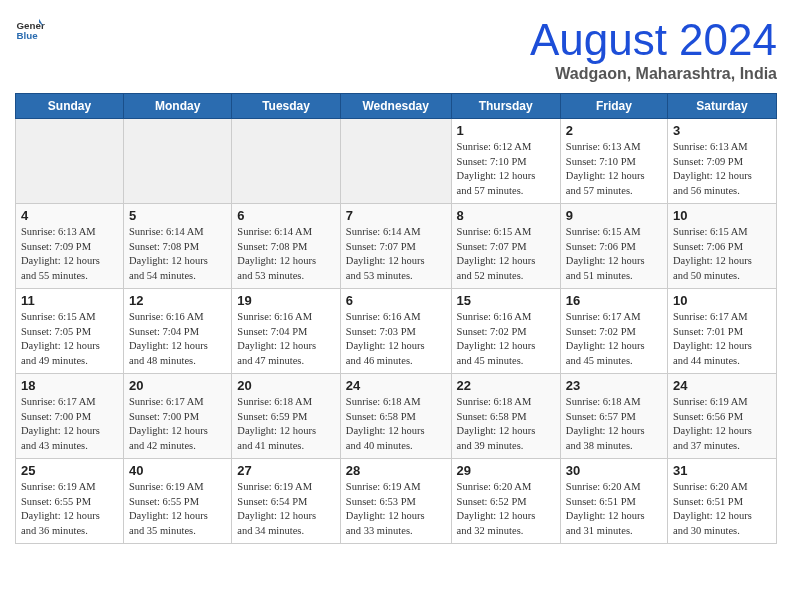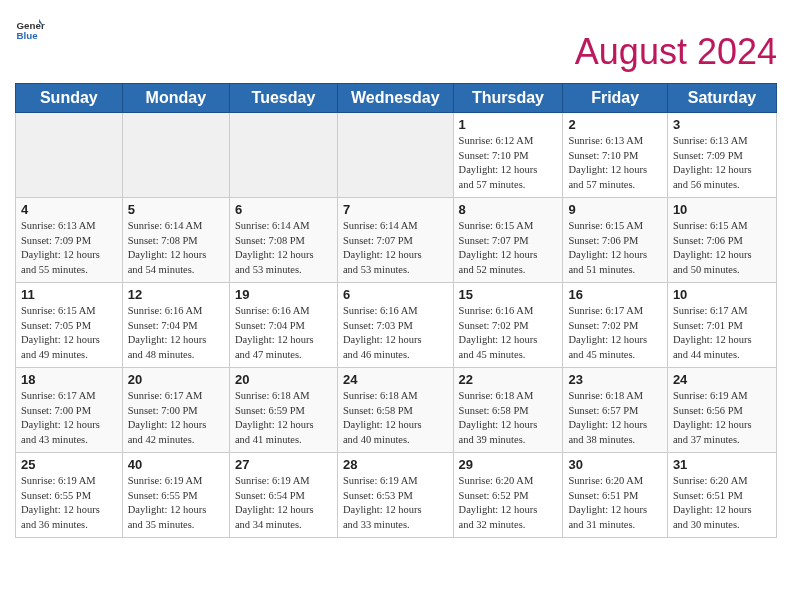--- a/index.html
+++ b/index.html
@@ -22,42 +22,41 @@
       gap: 4px;
     }
     .logo-icon {
       width: 30px;
       height: 30px;
     }
     .title-area {
       text-align: right;
     }
     .main-title {
-      font-size: 36px;
+      font-size: 44px;
       font-weight: normal;
-      color: #be185d;
-      margin-top: 16px;
+      color: #1d4ed8;
     }
     .subtitle {
       font-size: 16px;
       color: #555;
       font-weight: bold;
     }
     table {
       width: 100%;
       border-collapse: collapse;
       font-size: 11px;
     }
     .day-header {
       background-color: #2b6cb0;
       color: #fff;
       text-align: center;
       padding: 5px 13px;
       font-weight: bold;
-      font-size: 16px;
+      font-size: 12px;
       border: 1px solid #1a4f8a;
     }
     td {
       border: 1px solid #ccc;
       vertical-align: top;
       padding: 4px 5px;
       width: 113px;
       min-height: 80px;
       height: 85px;
       background: #fff;
@@ -90,20 +89,21 @@
 <div class="header-area">
   <div class="logo">
     <svg class="logo-icon" viewBox="0 0 40 40">
       <text x="2" y="18" font-size="13" font-weight="bold" fill="#333">General</text>
       <text x="2" y="32" font-size="13" font-weight="bold" fill="#2b6cb0">Blue</text>
       <polygon points="32,5 38,15 32,10" fill="#2b6cb0"></polygon>
     </svg>
   </div>
   <div class="title-area">
     <div class="main-title">August 2024</div>
+    <div class="subtitle">Wadgaon, Maharashtra, India</div>
   </div>
 </div>
 
 <table>
   <thead>
     <tr id="header-row">
         <th class="day-header">Sunday</th>
         <th class="day-header">Monday</th>
         <th class="day-header">Tuesday</th>
         <th class="day-header">Wednesday</th>

